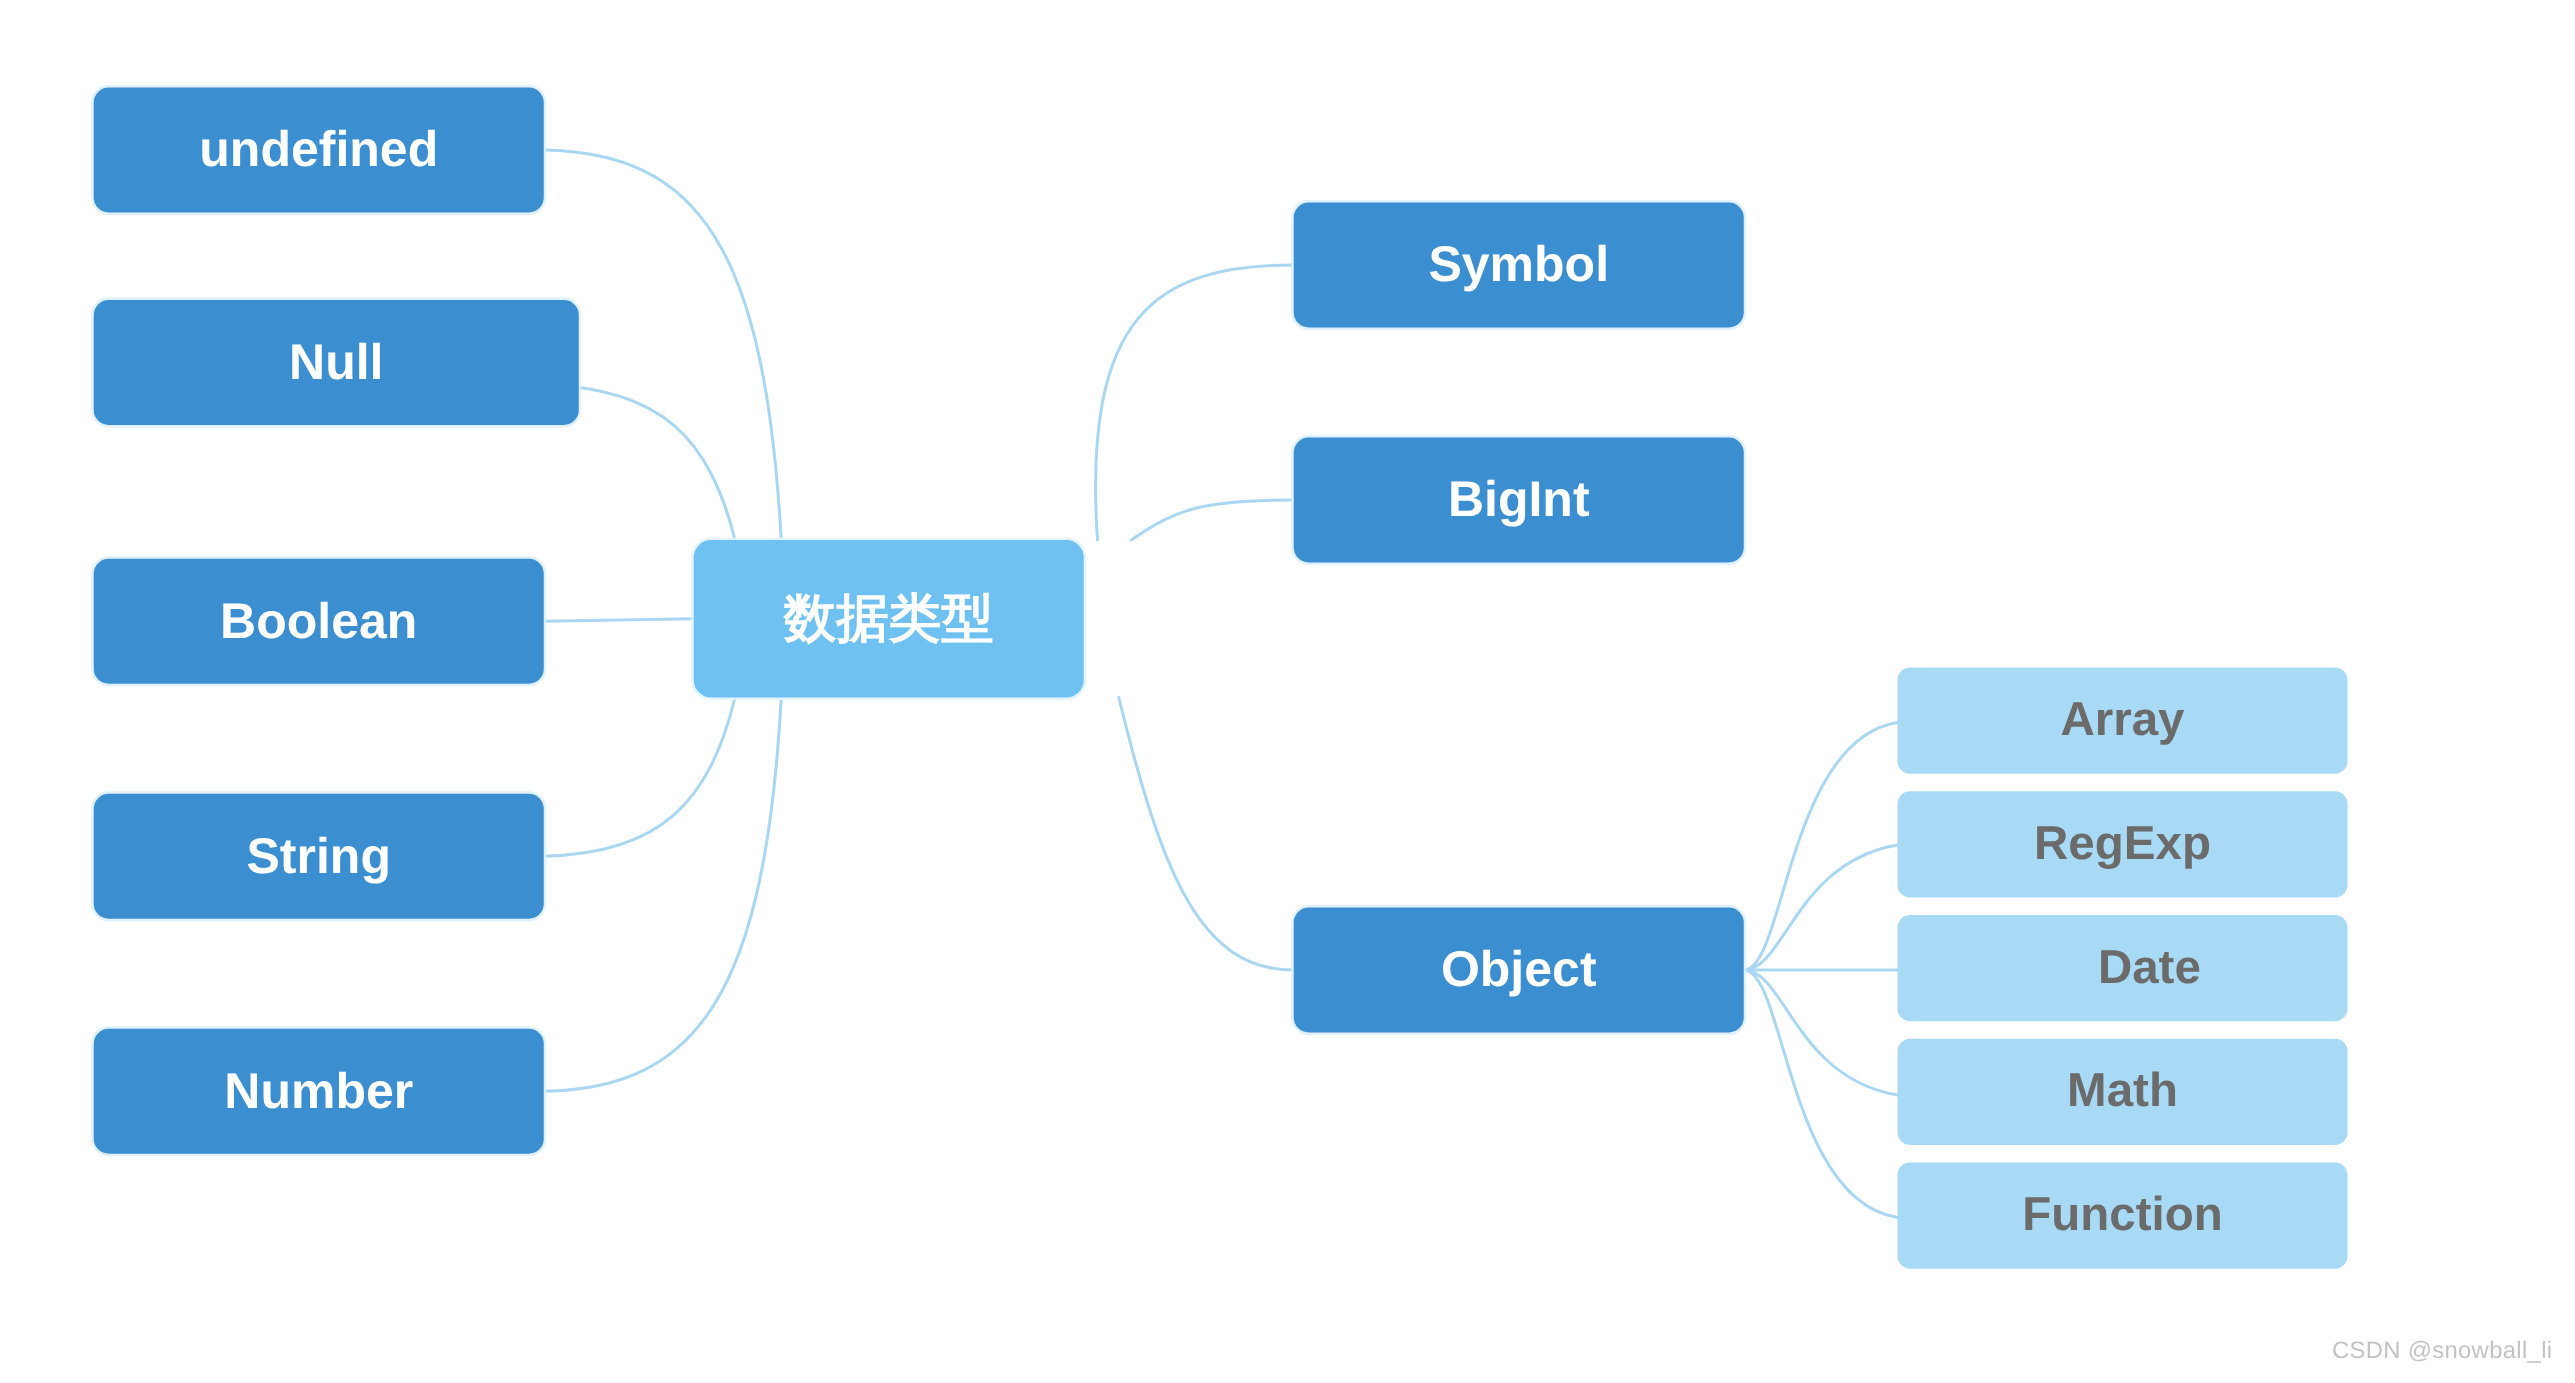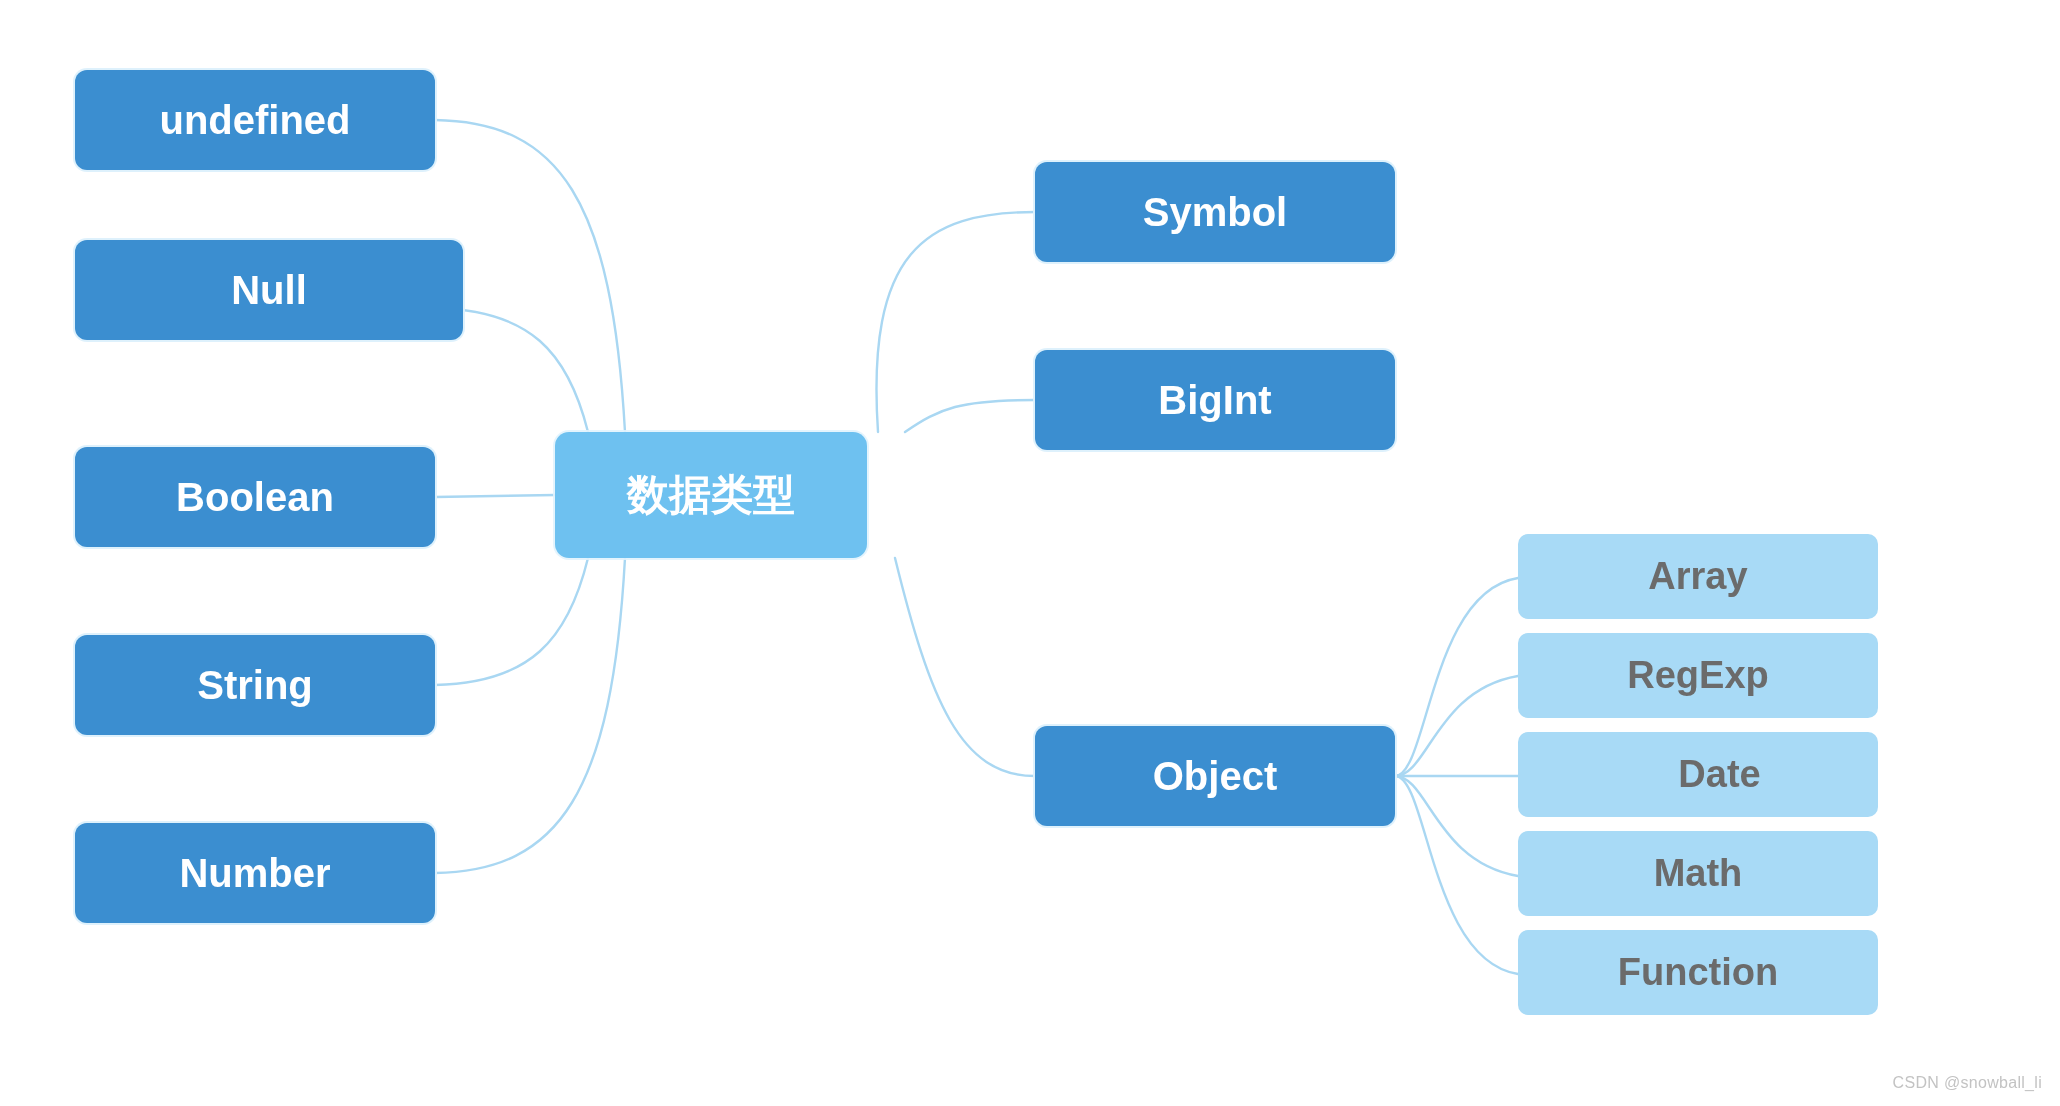--- a/index.html
+++ b/index.html
@@ -60,21 +60,21 @@
     background: #a8daf6;
     color: #6b6b6b;
     font-weight: bold;
     font-size: 38px;
     border-radius: 10px;
   }
   #watermark {
     position: absolute;
     right: 18px;
     bottom: 14px;
-    font-size: 16px;
+    font-size: 19px;
     color: #c3c3c3;
     letter-spacing: 0.3px;
     white-space: nowrap;
     user-select: none;
   }
 </style>
 </head>
 <body>
 
 <div id="canvas">

